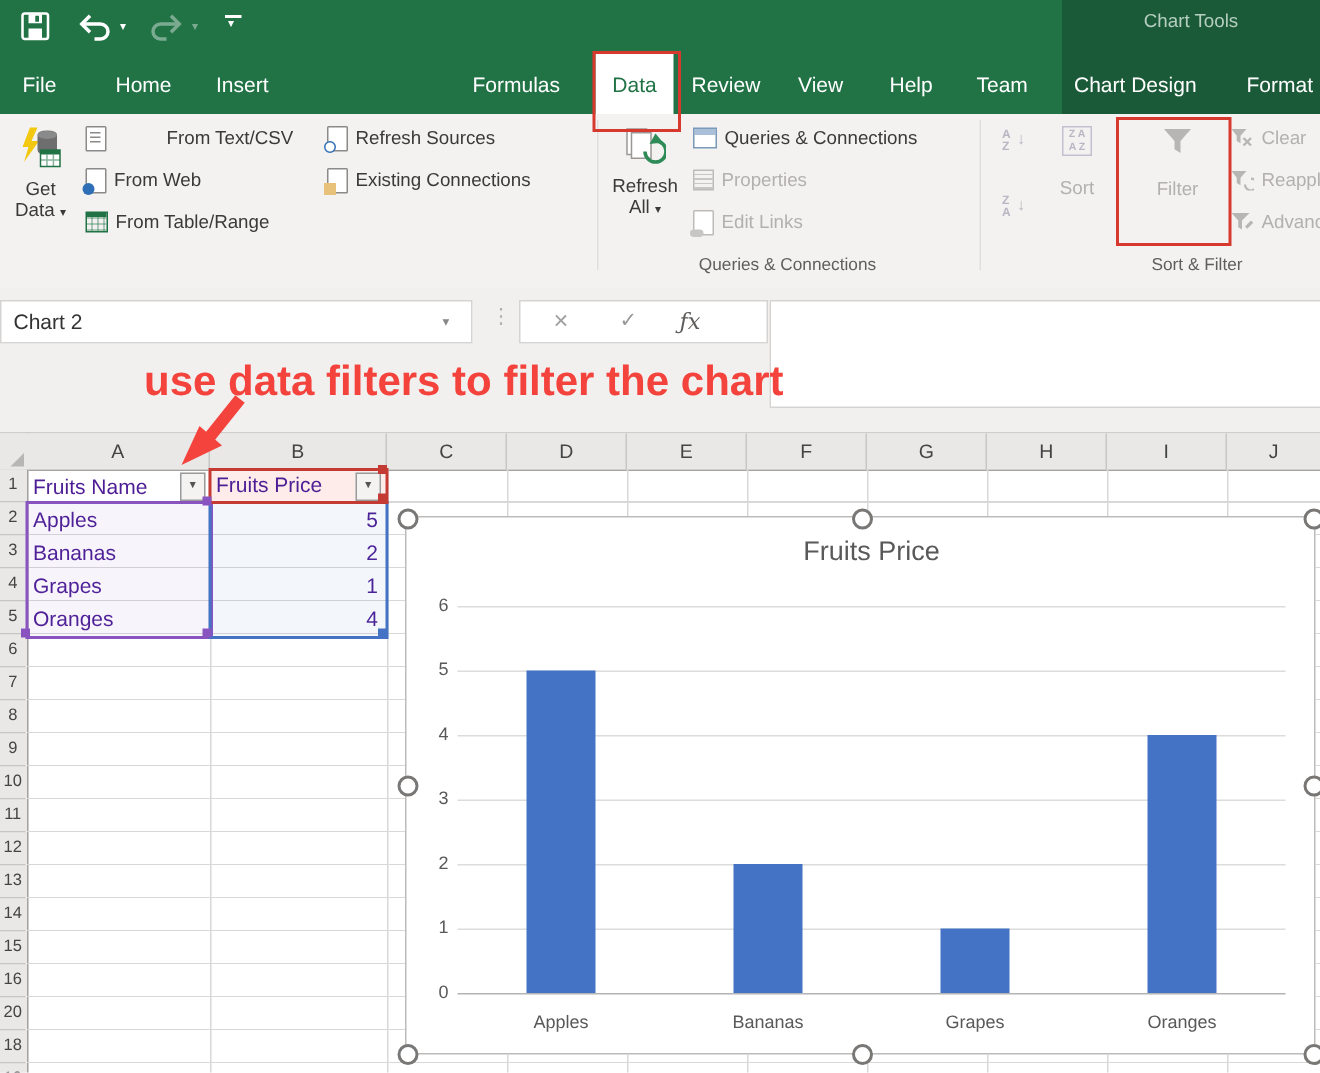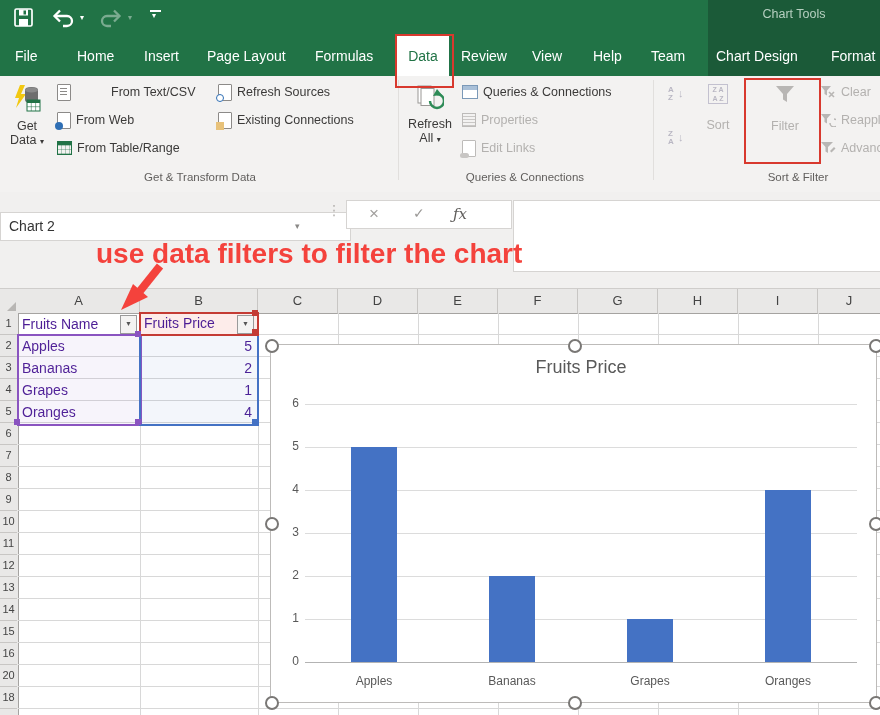--- a/index.html
+++ b/index.html
@@ -86,21 +86,20 @@
     <path d="M20 8 H9 a5 5 0 0 0 0 10 h4" fill="none" stroke="#fff" stroke-width="2.3"></path>
     <path d="M16 2.5 L21.5 8 L16 13.5" fill="none" stroke="#fff" stroke-width="2.3"></path>
   </svg>
   <span class="abs" style="left:128px;top:13px;color:#fff;font-size:8px;opacity:.4;">▾</span>
   <span class="abs" style="left:150px;top:10px;width:11px;border-top:2px solid #fff;"></span>
   <span class="abs" style="left:152px;top:11px;color:#fff;font-size:8px;">▾</span>
 
   <span class="abs tab" style="left:15px;">File</span>
   <span class="abs tab" style="left:77px;">Home</span>
   <span class="abs tab" style="left:144px;">Insert</span>
-  <span class="abs tab" style="left:207px;">Page Layout</span>
   <span class="abs tab" style="left:315px;">Formulas</span>
   <span class="abs" id="tab-data">Data</span>
   <span class="abs tab" style="left:461px;">Review</span>
   <span class="abs tab" style="left:532px;">View</span>
   <span class="abs tab" style="left:593px;">Help</span>
   <span class="abs tab" style="left:651px;">Team</span>
   <span class="abs tab" style="left:716px;">Chart Design</span>
   <span class="abs tab" style="left:831px;">Format</span>
 </div>
 <div class="abs redbox" style="left:395px;top:34px;width:55px;height:50px;"></div>
@@ -140,21 +139,20 @@
         <span class="bdg" style="background:#fff;border:1px solid #2f6fb5;width:6px;height:6px;"></span>
       </span>
     <span>Refresh Sources</span>
   </div>
   <div class="abs rb-item" style="left:218px;top:33px;text-align:right;">
     <span class="doc">
         <span class="bdg" style="background:#e8c27a;border-radius:0;"></span>
       </span>
     <span>Existing Connections</span>
   </div>
-  <div class="abs grp-label" style="left:90px;top:95px;width:220px;">Get &amp; Transform Data</div>
   <div class="abs grp-sep" style="left:398px;top:4px;height:100px;"></div>
 
   <div class="abs rb-big" style="left:405px;top:8px;width:50px;">
     <svg width="28" height="30" viewBox="0 0 28 30">
       <rect x="2" y="2" width="13" height="17" fill="#fff" stroke="#9a9896"></rect>
       <rect x="5" y="4.5" width="13" height="17" fill="#fff" stroke="#9a9896"></rect>
       <path d="M21 10 a7 7 0 1 1 -7 7" fill="none" stroke="#2e8b57" stroke-width="2.4"></path>
       <polygon points="21,5 26,11 17,12" fill="#2e8b57"></polygon>
     </svg>
     <div>Refresh</div>
@@ -208,21 +206,21 @@
         <path d="M1 1 h12 l-5 5 v6 l-2.5 -1.5 v-4.5 z" fill="#b8b6b4"></path>
         <path d="M10 10 l4 -4 l1.5 1.5 l-4 4 z" fill="#b8b6b4"></path>
       </svg>
     <span>Advanced</span>
   </div>
   <div class="abs grp-label" style="left:688px;top:95px;width:220px;">Sort &amp; Filter</div>
 </div>
 <div class="abs redbox" style="left:744px;top:78px;width:73px;height:82px;"></div>
 
 <div id="fxrow" class="abs">
-  <div class="abs whitebox" style="left:0;top:20px;width:313px;height:27px;padding-left:36px;">
+  <div class="abs whitebox" style="left:0;top:8px;width:313px;height:27px;">
     <span class="abs" style="left:8px;top:5px;font-size:14px;color:#333;">Chart 2</span>
     <span class="abs" style="left:294px;top:8px;font-size:9px;color:#8a8886;">▾</span>
   </div>
   <span class="abs" style="left:327px;top:10px;color:#b3b0ae;font-size:14px;">⋮</span>
   <div class="abs whitebox" style="left:346px;top:8px;width:164px;height:27px;">
     <span class="abs" style="left:22px;top:3px;font-size:17px;color:#a2a09e;">×</span>
     <span class="abs" style="left:66px;top:4px;font-size:14px;color:#9a9896;">✓</span>
     <span class="abs" style="left:106px;top:4px;font-size:15px;color:#5f5d5b;font-style:italic;font-family:'DejaVu Serif',serif;">ƒx</span>
   </div>
   <div class="abs whitebox" style="left:513px;top:8px;width:367px;height:70px;"></div>

